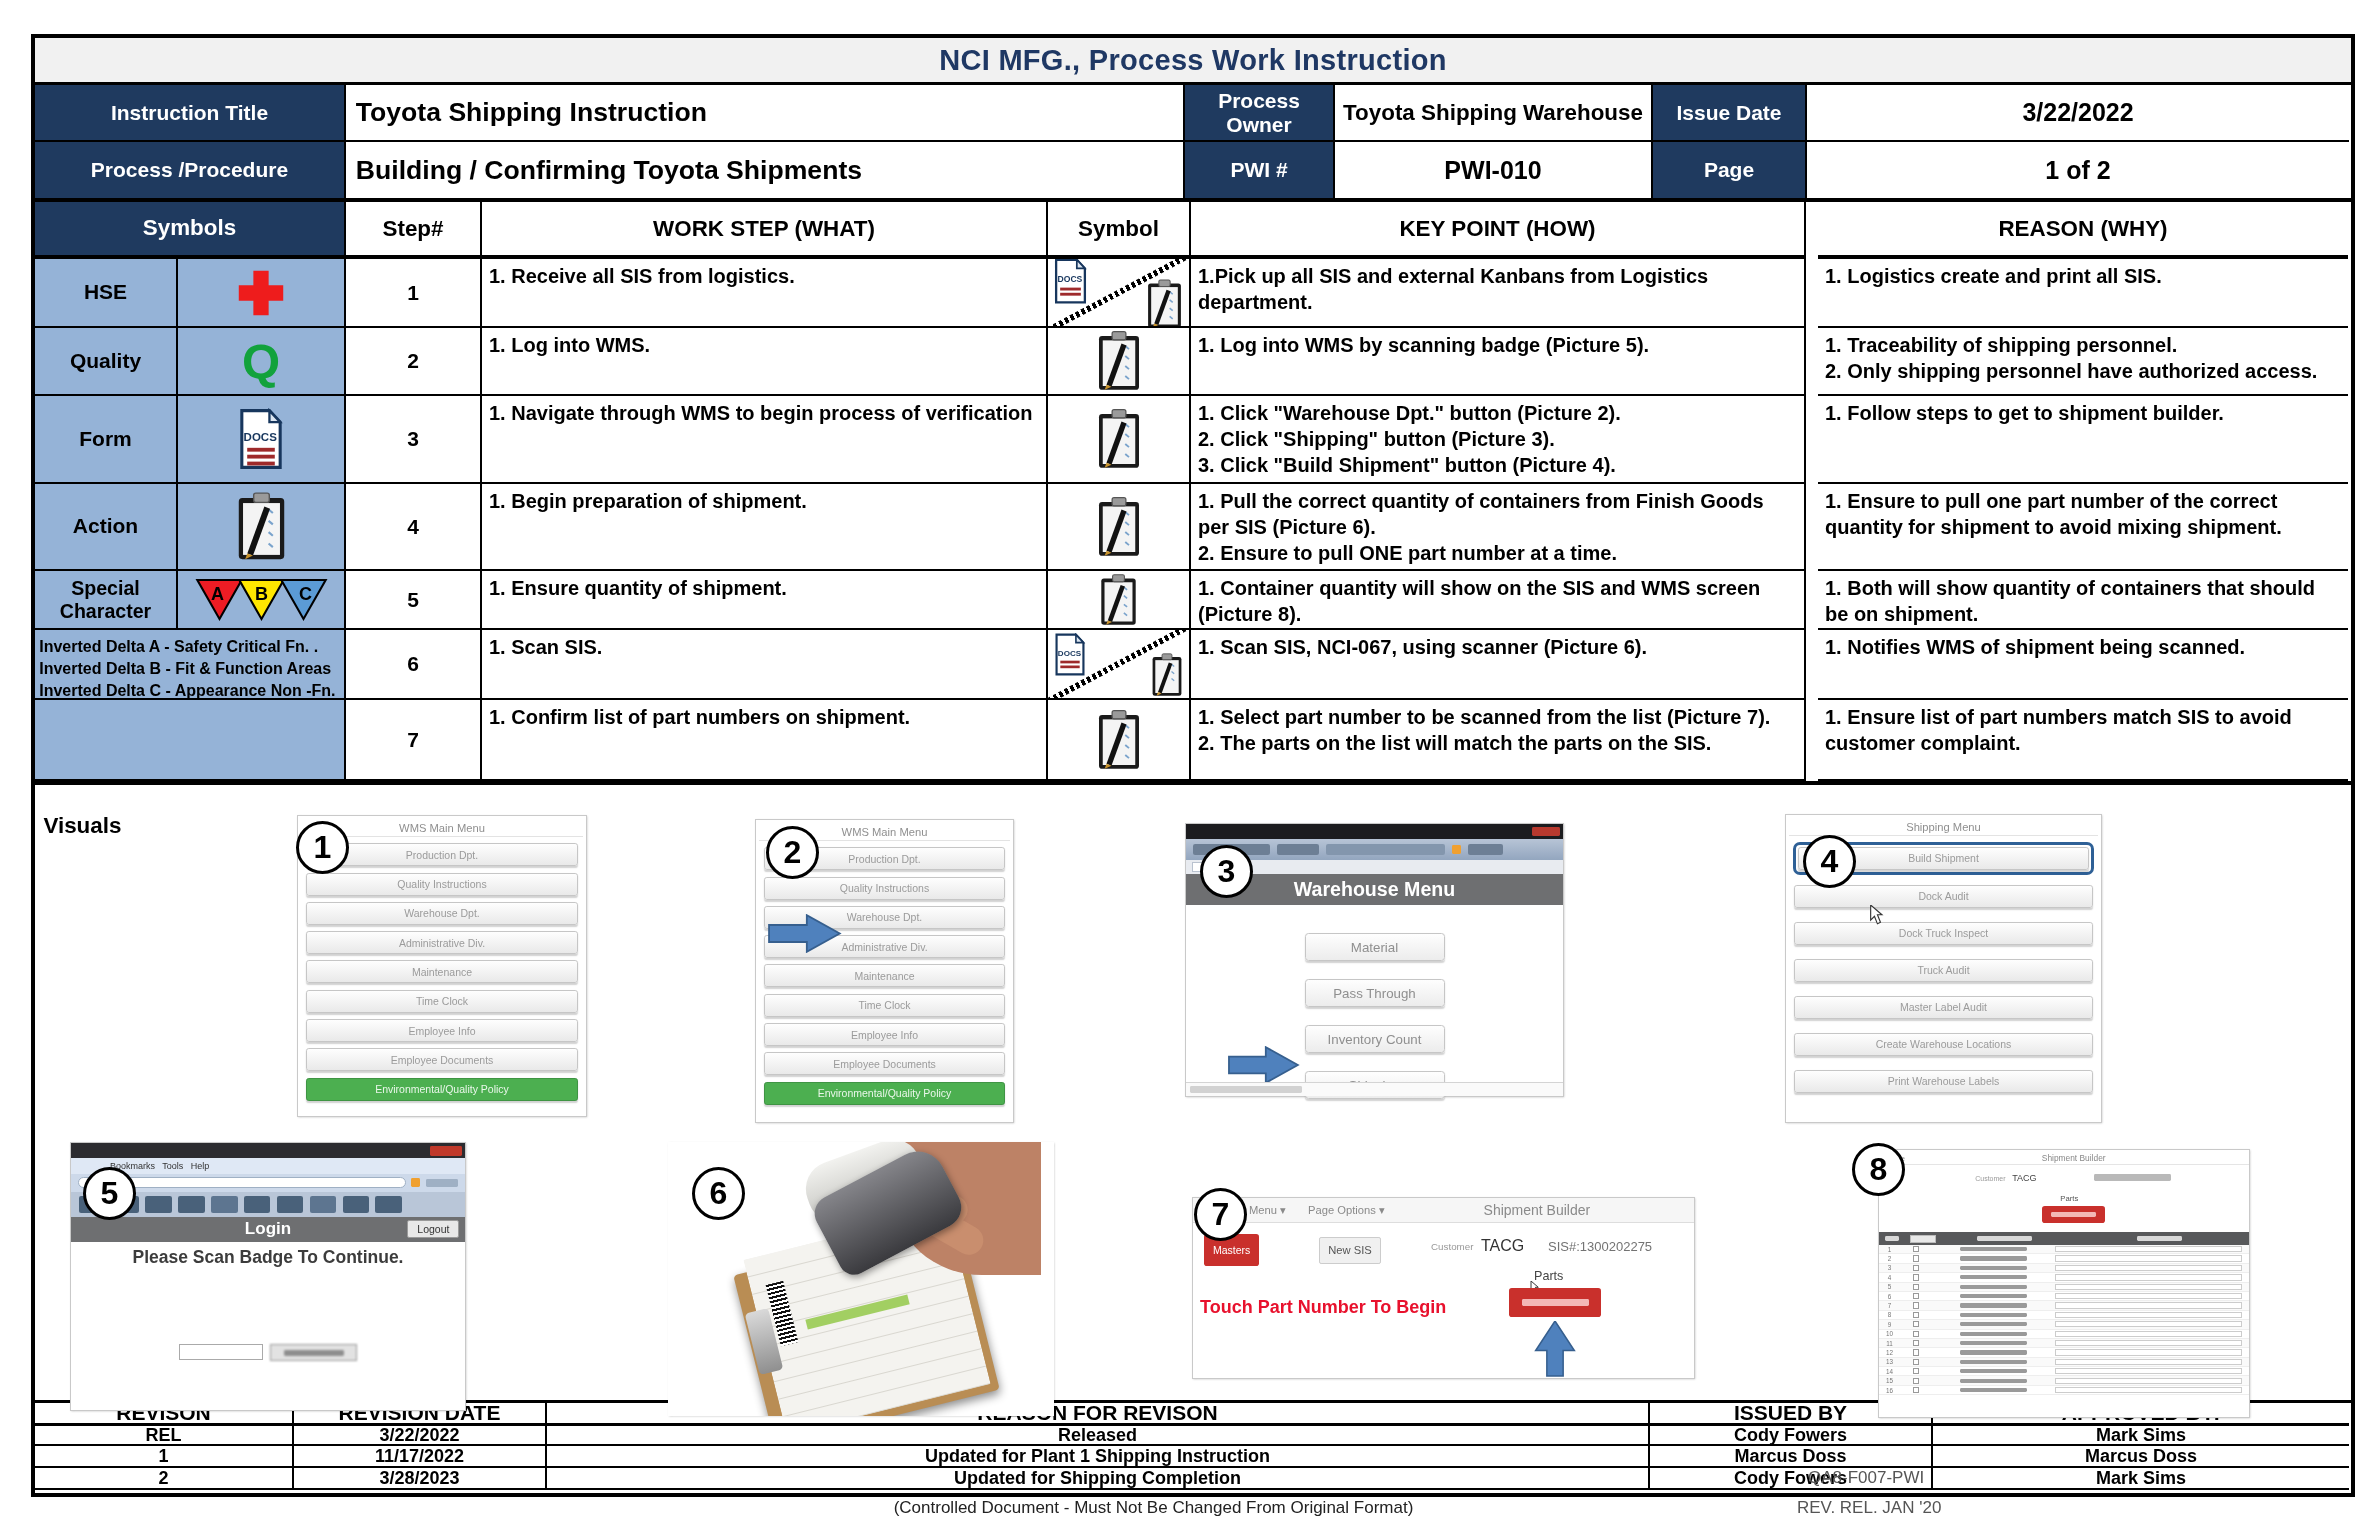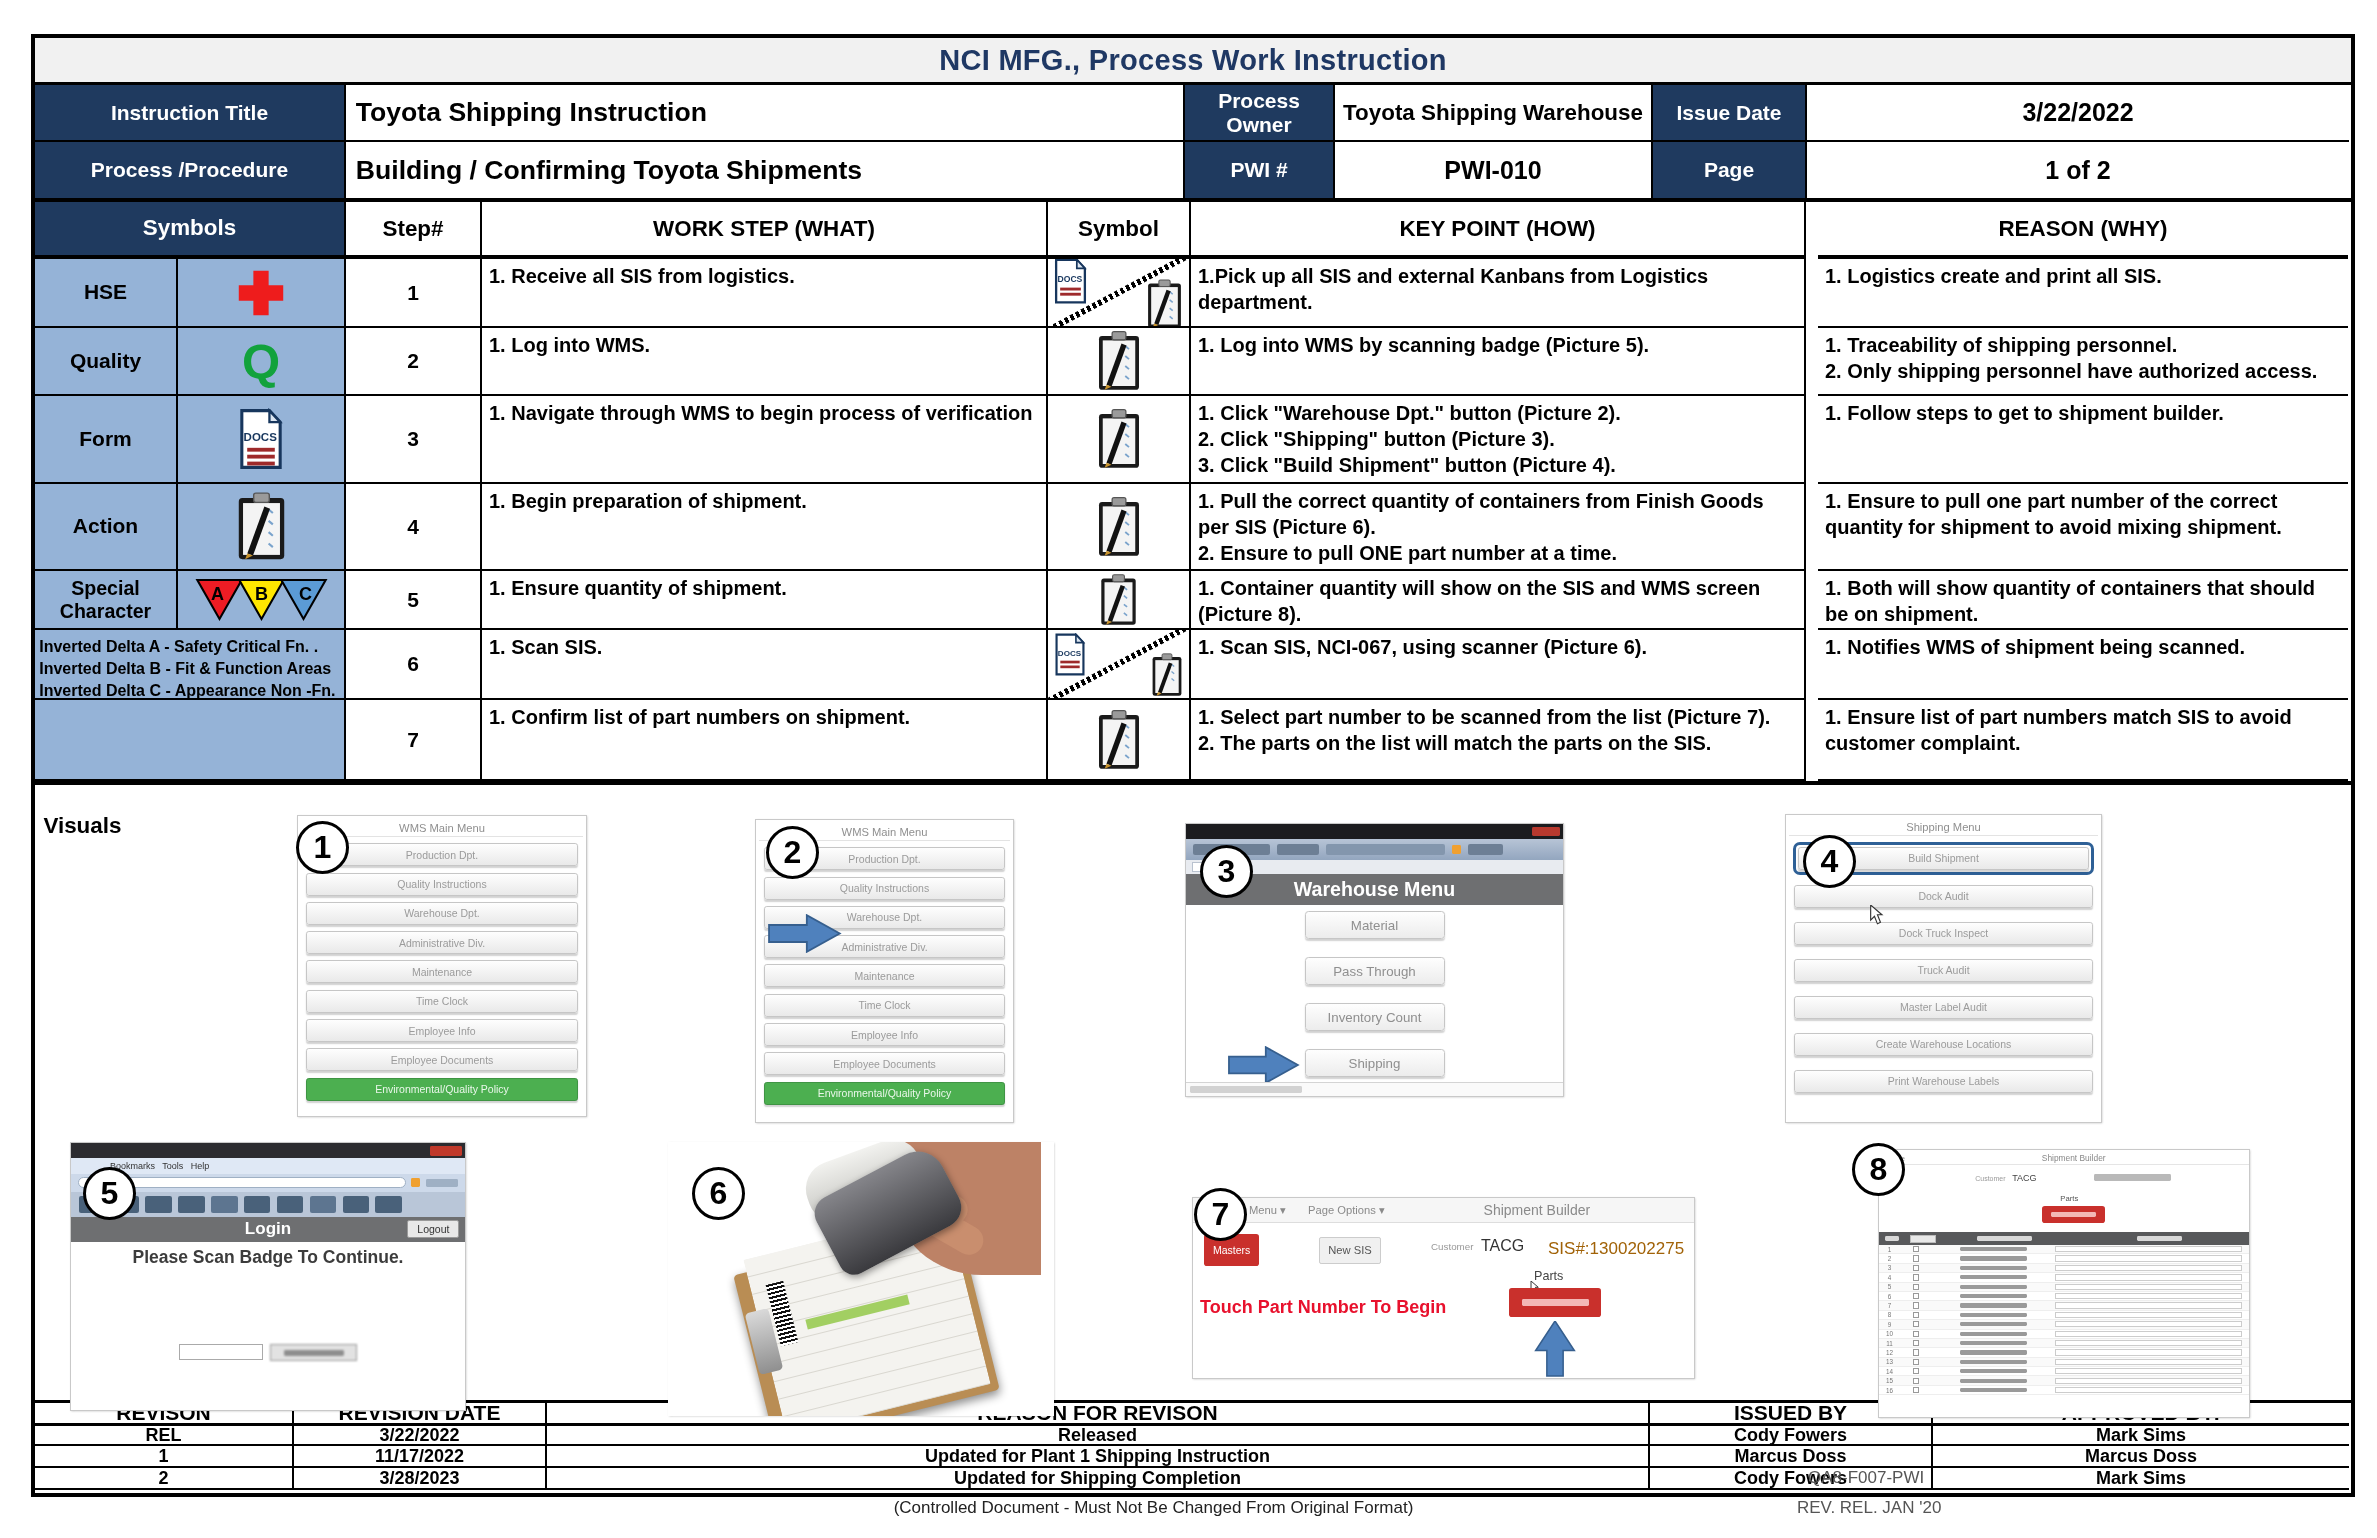--- a/index.html
+++ b/index.html
@@ -412,21 +412,21 @@
           <span class="blob" style="width:119px;background:#8396ad;"></span>
           <span style="width:9px;height:9px;background:#f0a030;border-radius:1.4px;"></span>
           <span class="blob" style="width:35px;"></span>
         </div>
         <div class="chrome3">
           <span style="width:49px;height:9.8px;background:#fff;border:0.7px solid #b9c2cf;"></span>
         </div>
         <div class="graybar" style="height:31px;font-size:19.6px;">
           <span>Warehouse Menu</span>
         </div>
-        <div style="padding-top:6px;display:flex;flex-direction:column;gap:18px;">
+        <div style="padding-top:28px;display:flex;flex-direction:column;gap:18px;">
           <div class="wbtn">Material</div>
           <div class="wbtn">Pass Through</div>
           <div class="wbtn">Inventory Count</div>
           <div class="wbtn">Shipping</div>
         </div>
         <svg style="position:absolute;left:41px;top:222px;" width="74" height="38" viewBox="0 0 118 64">
           <polygon points="0,18 62,18 62,2 116,32 62,62 62,46 0,46" fill="#4f81bd" stroke="#365f8e" stroke-width="3"></polygon>
         </svg>
         <div class="statusbar">
           <span class="bar" style="width:112px;height:7px;margin:2.8px 0 0 4.2px;background:#d2d2d2;"></span>
@@ -509,21 +509,21 @@
         <div class="sb-top">
           <span style="position:absolute;left:12.6px;top:5.6px;" class="blur">Home</span>
           <span style="position:absolute;left:56px;top:5.6px;" class="blur"><span>Menu</span> ▾</span>
           <span style="position:absolute;left:115px;top:5.6px;" class="blur"><span>Page Options</span> ▾</span>
           <span style="position:absolute;left:58%;top:4.2px;font-size:14px;color:#8a8a8a;">Shipment Builder</span>
         </div>
         <div class="redbtn" style="position:absolute;left:11.2px;top:36px;width:55px;height:32px;font-size:10.5px;">Masters</div>
         <div class="graybtn" style="position:absolute;left:126px;top:39px;width:62px;height:26.6px;font-size:11.2px;">New SIS</div>
         <div style="position:absolute;left:238px;top:43px;font-size:9.8px;color:#999;">Customer</div>
         <div style="position:absolute;left:288px;top:39px;font-size:16px;color:#333;">TACG</div>
-        <div style="position:absolute;left:355px;top:41px;font-size:17px;color:#a16207;text-align:center;">SIS#:1300202275</div>
+        <div style="position:absolute;left:355px;top:41px;font-size:13px;color:#737373;text-align:center;">SIS#:1300202275</div>
         <div style="position:absolute;left:341px;top:71px;font-size:12.6px;color:#444;">Parts</div>
         <svg style="position:absolute;left:337px;top:83px;" width="9.8" height="12.6" viewBox="0 0 20 26">
           <polygon points="2,0 2,20 7,15 11,25 15,23 11,13 17,13" fill="#fff" stroke="#333" stroke-width="2"></polygon>
         </svg>
         <div class="redbtn" style="position:absolute;left:316px;top:90px;width:92px;height:29px;">
           <span class="bar" style="width:67px;height:7px;background:#f3b8b6;"></span>
         </div>
         <svg style="position:absolute;left:334px;top:123px;" width="56" height="56" viewBox="0 0 80 110">
           <polygon points="40,0 78,58 56,58 56,108 24,108 24,58 2,58" fill="#4f81bd" stroke="#365f8e" stroke-width="3"></polygon>
         </svg>

